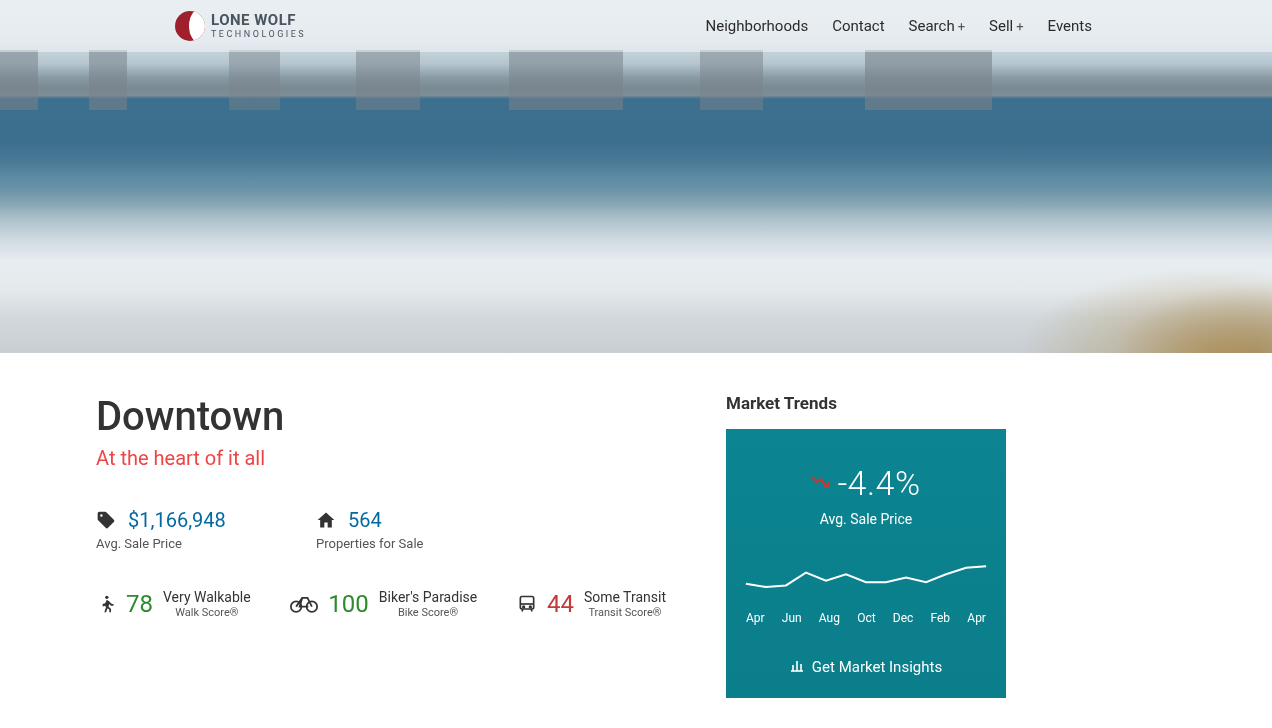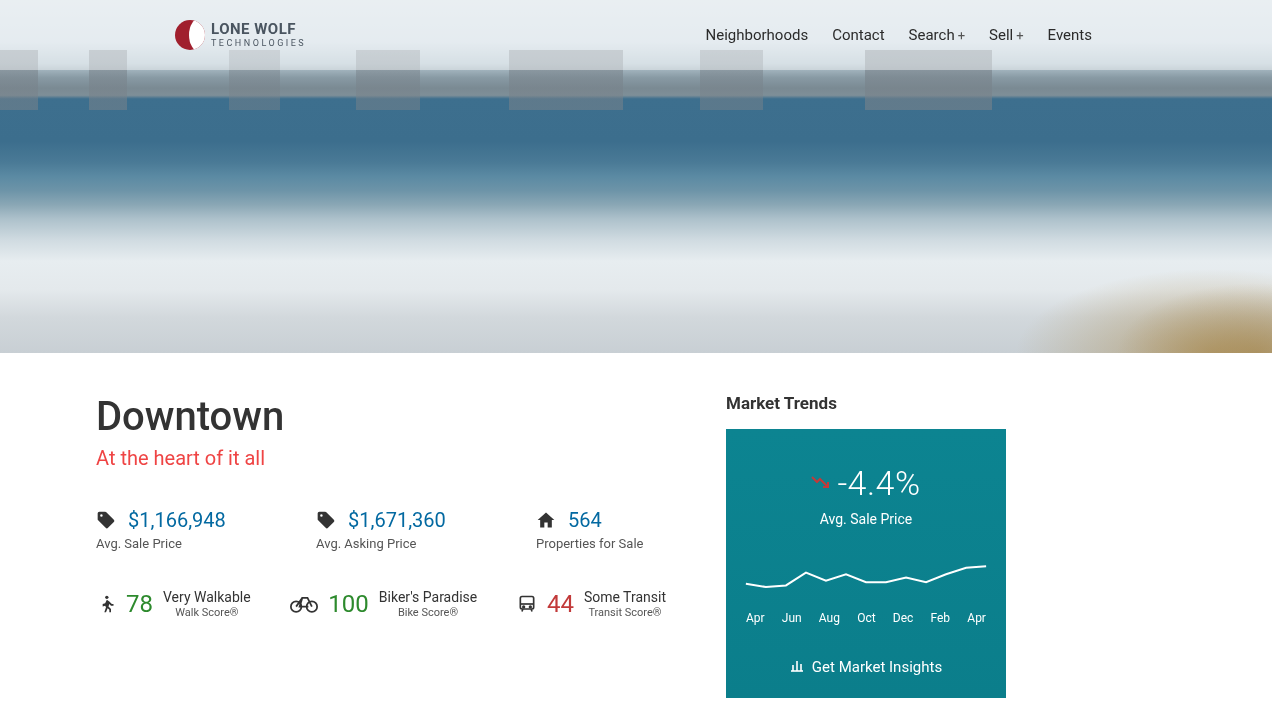--- a/index.html
+++ b/index.html
@@ -43,21 +43,21 @@
     background-repeat:no-repeat;
   }
   .grass {
     position:absolute; right:0; bottom:0; width:300px; height:220px;
     background:
       radial-gradient(ellipse 280px 120px at 80% 100%, rgba(166,128,56,.55), transparent 70%),
       radial-gradient(ellipse 200px 100px at 95% 100%, rgba(150,112,45,.5), transparent 70%);
   }
   .topbar {
     position: absolute; top: 0; left: 0; right: 0;
-    height: 70px;
+    height: 52px;
     display: flex; align-items: center;
     padding: 0 180px 0 175px;
     background: rgba(255,255,255,0.45);
   }
   .logo-wrap { display: flex; align-items: center; gap: 6px; }
   .logo-mark {
     width: 30px; height: 30px; border-radius: 50%;
     background: #a01f2d;
     position: relative; overflow: hidden;
   }
@@ -160,31 +160,20 @@
       <div class="stat">
         <div class="stat-top">
           <span class="icon">
             <svg viewBox="0 0 24 24" fill="currentColor">
                 <path d="M21.41 11.58l-9-9A2 2 0 0011 2H4a2 2 0 00-2 2v7a2 2 0 00.59 1.41l9 9a2 2 0 002.82 0l7-7a2 2 0 000-2.83zM6.5 8A1.5 1.5 0 118 6.5 1.5 1.5 0 016.5 8z"></path>
               </svg>
           </span>
           <span class="stat-val">$1,166,948</span>
         </div>
         <div class="stat-label">Avg. Sale Price</div>
-      </div>
-      <div class="stat">
-        <div class="stat-top">
-          <span class="icon">
-            <svg viewBox="0 0 24 24" fill="currentColor">
-                <path d="M21.41 11.58l-9-9A2 2 0 0011 2H4a2 2 0 00-2 2v7a2 2 0 00.59 1.41l9 9a2 2 0 002.82 0l7-7a2 2 0 000-2.83zM6.5 8A1.5 1.5 0 118 6.5 1.5 1.5 0 016.5 8z"></path>
-              </svg>
-          </span>
-          <span class="stat-val">$1,671,360</span>
-        </div>
-        <div class="stat-label">Avg. Asking Price</div>
       </div>
       <div class="stat">
         <div class="stat-top">
           <span class="icon">
             <svg viewBox="0 0 24 24" fill="currentColor">
                 <path d="M12 3l10 9h-3v9h-5v-6H10v6H5v-9H2z"></path>
               </svg>
           </span>
           <span class="stat-val">564</span>
         </div>

